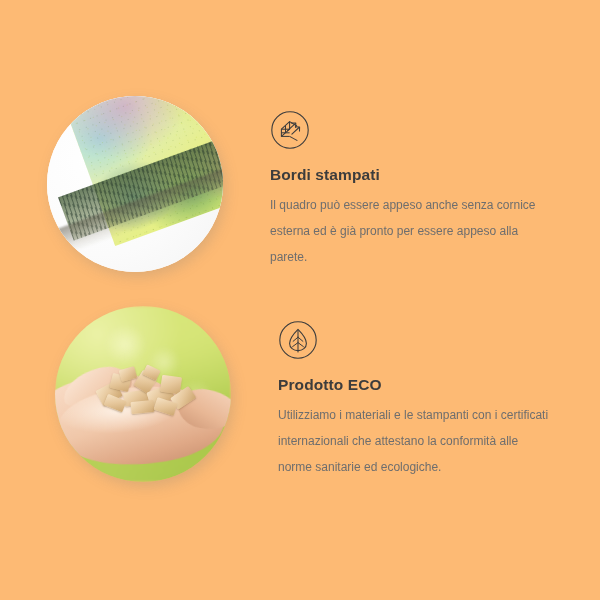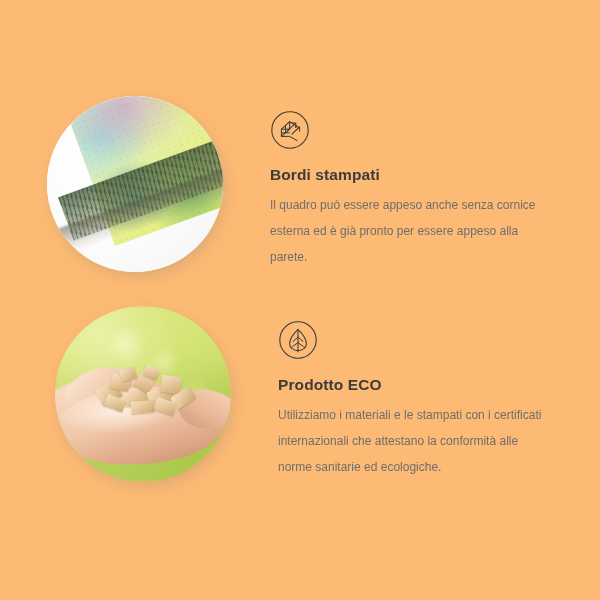--- a/index.html
+++ b/index.html
@@ -334,17 +334,17 @@
         <circle cx="20" cy="20" r="18.2" fill="none" stroke="#3c3c3c" stroke-width="1.1"></circle>
         <path d="M20 9.4 C25.6 15.0 28.4 19.6 28.4 23.4 C28.4 27.6 24.6 30.6 20 30.6
                  C15.4 30.6 11.6 27.6 11.6 23.4 C11.6 19.6 14.4 15.0 20 9.4 Z" fill="none" stroke="#3c3c3c" stroke-width="1.1" stroke-linejoin="round"></path>
         <path d="M20 10.6 L20 32.0" fill="none" stroke="#3c3c3c" stroke-width="1.05" stroke-linecap="round"></path>
         <path d="M20 17.2 L15.1 21.3 M20 17.2 L24.9 21.3" fill="none" stroke="#3c3c3c" stroke-width="1.0" stroke-linecap="round"></path>
         <path d="M20 22.6 L14.6 26.6 M20 22.6 L25.4 26.6" fill="none" stroke="#3c3c3c" stroke-width="1.0" stroke-linecap="round"></path>
       </svg>
 
       <div class="feature-title">Prodotto ECO</div>
 
-      <div class="feature-desc">Utilizziamo i materiali e le stampati con i certificati internazionali che attestano la conformità alle norme sanitarie ed ecologiche.</div>
+      <div class="feature-desc">Utilizziamo i materiali e le stampanti con i certificati internazionali che attestano la conformità alle norme sanitarie ed ecologiche.</div>
     </div>
   </div>
 
 </div>
 
 </body></html>

